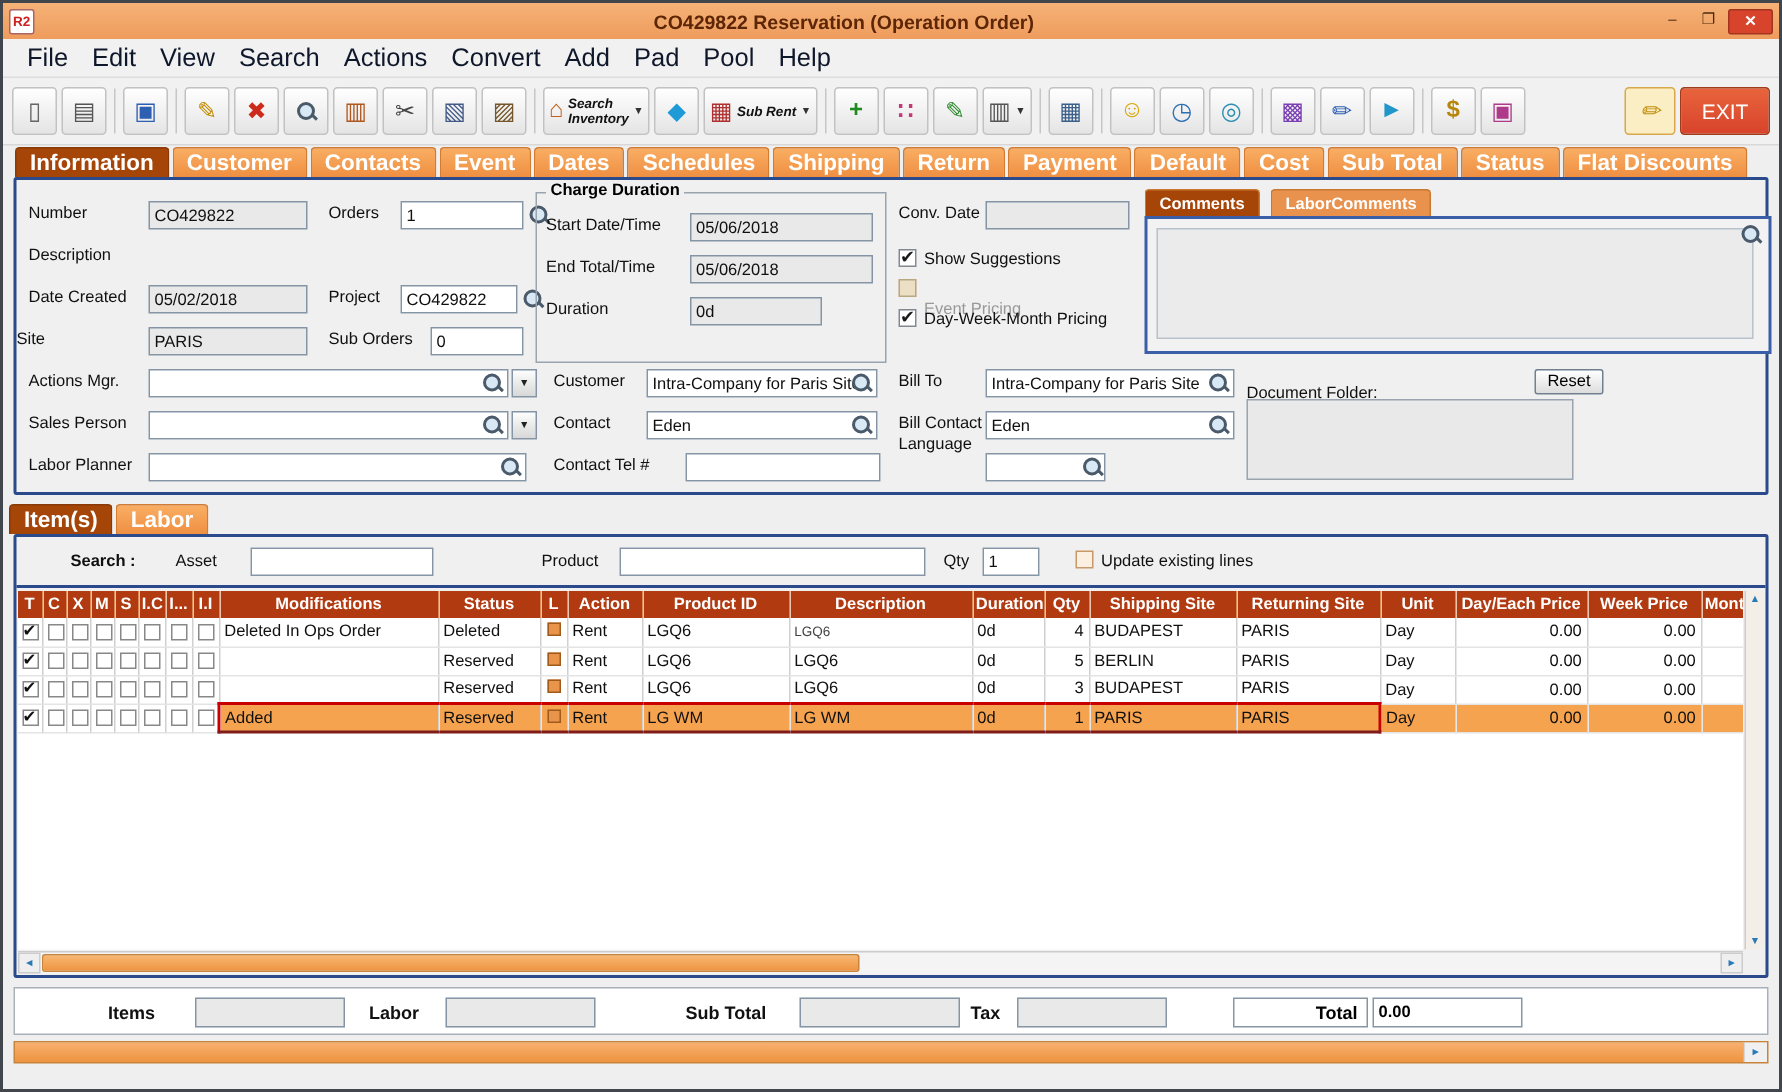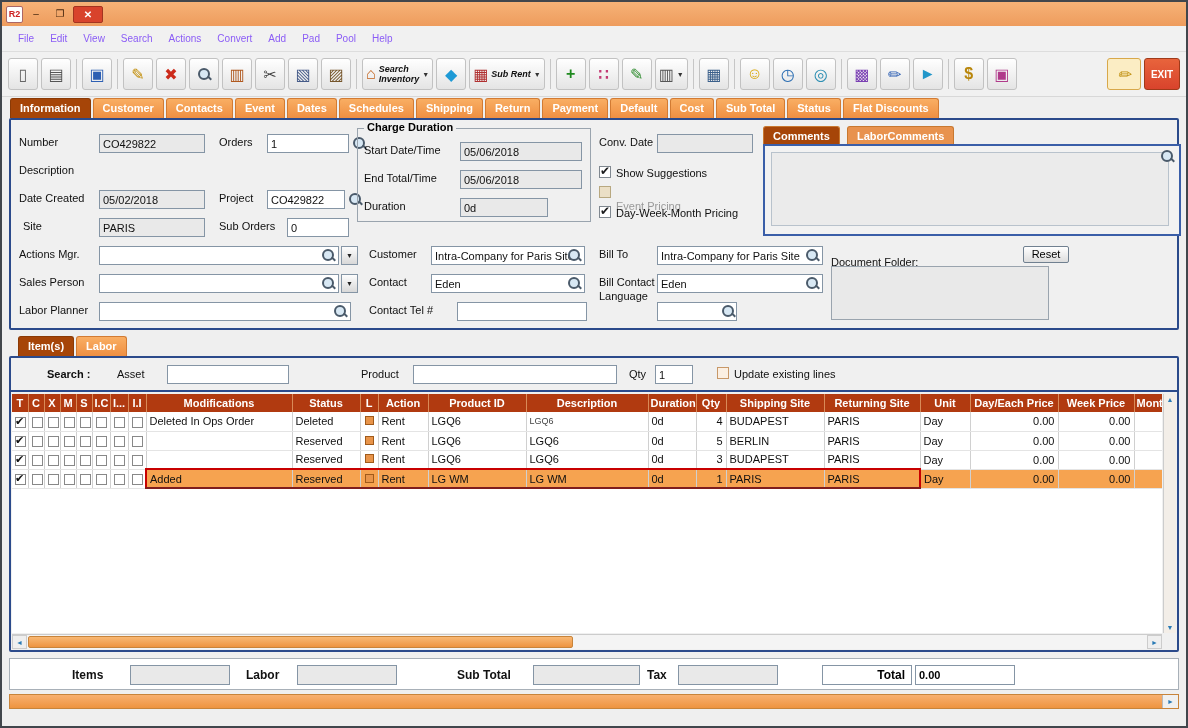--- a/index.html
+++ b/index.html
@@ -7,58 +7,58 @@
 body{font-family:"Liberation Sans",sans-serif;font-size:11px;background:#888}
 .window{width:1188px;height:728px;background:#EFEFEF;border:2px solid #41464c;display:flex;flex-direction:column;position:relative;overflow:hidden}
 
 .titlebar{height:24px;background:linear-gradient(#F6B277,#EE9C5D);display:flex;align-items:center;padding:0 4px;flex:0 0 auto}
 .logo{width:17px;height:17px;background:#fff;border:1px solid #a66;color:#c22;font-weight:bold;font-size:9px;text-align:center;line-height:15px;border-radius:2px}
 .title{flex:1;text-align:center;font-size:13px;font-weight:bold;color:#5d2606}
 .winbtn{width:22px;height:17px;margin-left:2px;text-align:center;line-height:16px;font-size:10px;color:#4a2a10;cursor:default}
 .winbtn.close{width:30px;background:#D8432C;color:#fff;border-radius:2px;border:1px solid #a33420;font-weight:bold}
 
 .menubar{height:26px;background:#F1F1F1;display:flex;align-items:center;padding:0 8px;border-bottom:1px solid #ddd;flex:0 0 auto}
-.menu-item{padding:3px 8px;font-size:10px;color:#8b5cf6}
+.menu-item{padding:3px 8px;font-size:17px;color:#0f172a}
 
 .toolbar{height:45px;background:#F1F1F1;display:flex;align-items:center;padding:0 6px;gap:3px;flex:0 0 auto;border-bottom:1px solid #d8d8d8}
 .tbtn{min-width:30px;height:32px;border:1px solid #c2c2c2;border-radius:3px;background:linear-gradient(#ffffff,#e4e4e4);display:flex;align-items:center;justify-content:center;font-size:16px;padding:0 3px;gap:3px}
 .tbtn i{font-style:normal}
 .two-line{font-size:9px;font-weight:bold;font-style:italic;line-height:10px;text-align:left;color:#111}
 .ddarr{font-size:7px;color:#333}
 .tsep{width:1px;height:30px;background:#c6c6c6;margin:0 2px}
 .tspacer{flex:1}
 .wand-btn{height:32px;width:34px;border:1px solid #d8a84a;background:#FBEDC4;border-radius:3px;display:flex;align-items:center;justify-content:center;font-size:16px;color:#c09010}
-.exit-btn{width:36px;height:32px;border:1px solid #a03a1a;border-radius:3px;background:linear-gradient(#E8643C,#D8432C);color:#fff;font-size:10px;font-weight:bold;display:flex;align-items:center;justify-content:center}
+.exit-btn{width:60px;height:32px;border:1px solid #a03a1a;border-radius:3px;background:linear-gradient(#E8643C,#D8432C);color:#fff;font-size:14px;font-weight:normal;display:flex;align-items:center;justify-content:center}
 
 .tabs{height:21px;display:flex;align-items:flex-end;padding:0 0 0 8px;gap:2px;flex:0 0 auto}
-.tab{height:20px;line-height:19px;padding:0 9px;background:linear-gradient(#F9AE63,#EF8F42);color:#fff;font-weight:bold;font-size:11px;border:1px solid #d27b33;border-bottom:none;border-radius:3px 3px 0 0;white-space:nowrap}
+.tab{height:20px;line-height:19px;padding:0 9px;background:linear-gradient(#F9AE63,#EF8F42);color:#fff;font-weight:bold;font-size:15px;border:1px solid #d27b33;border-bottom:none;border-radius:3px 3px 0 0;white-space:nowrap}
 .tab.sel{background:#A64508;border-color:#8a3a06}
 
 .info-panel{margin:0 7px;height:212px;border:2px solid #2B4A8B;background:#F0F0F0;position:relative;flex:0 0 auto;border-radius:2px}
 .lbl{position:absolute;font-size:11px;color:#101010;white-space:nowrap}
 .lbl.dis{color:#999}
 .inp{position:absolute;height:19px;border:1px solid #8595a5;background:#fff;font-size:11px;font-family:inherit;padding:0 3px;color:#101010}
 .inp.gray{background:#E9E9E9}
 .mag{position:absolute;width:15px;height:15px}
 .mag::before{content:"";position:absolute;left:1px;top:1px;width:8px;height:8px;border:2px solid #4a5a6a;border-radius:50%;background:#d8e8f4}
 .mag::after{content:"";position:absolute;left:10px;top:10px;width:5px;height:2px;background:#4a5a6a;transform:rotate(45deg)}
 .drop-btn{position:absolute;width:17px;height:19px;border:1px solid #8595a5;background:linear-gradient(#fdfdfd,#d8d8d8);font-size:7px;text-align:center;line-height:18px;color:#222}
-.group{position:absolute;left:346px;top:8px;width:234px;height:94px;border:1px solid #9aa4ae}
+.group{position:absolute;left:346px;top:8px;width:234px;height:114px;border:1px solid #9aa4ae}
 .group-title{position:absolute;left:6px;top:-8px;background:#F0F0F0;padding:0 3px;font-weight:bold;font-size:11px;white-space:nowrap}
 .cb{position:absolute;width:12px;height:12px;border:1px solid #808890;background:#fff}
 .cb.checked::after{content:"✔";position:absolute;left:0;top:-3px;font-size:12px;color:#1a1a1a}
 .cb.disabled{background:#EBDFC6;border-color:#b8a880}
 .cb.peach{background:#FBEFE2;border-color:#c89868}
 .ctab{position:absolute;top:6px;height:18px;line-height:18px;padding:0 9px;color:#fff;font-weight:bold;font-size:11px;border-radius:3px 3px 0 0;border:1px solid #c87830;border-bottom:none;white-space:nowrap}
 .comments-box{position:absolute;left:752px;top:24px;width:418px;height:92px;border:2px solid #3A5EA8;background:#f2f2f2}
 .comments-inner{position:absolute;left:6px;top:6px;right:10px;bottom:8px;background:#EBEBEB;border:1px solid #b8c2cc}
 .reset-btn{position:absolute;left:1012px;top:126px;width:46px;height:17px;border:1px solid #708090;background:linear-gradient(#fff,#ddd);font-size:11px;text-align:center;line-height:15px;border-radius:2px}
 .doc-box{position:absolute;left:820px;top:146px;width:218px;height:54px;background:#E9E9E9;border:1px solid #9aa4ae}
 
-.items-tabs{height:20px;display:flex;align-items:flex-end;padding-left:16px;gap:2px;margin-top:6px;flex:0 0 auto}
+.items-tabs{height:20px;display:flex;align-items:flex-end;padding-left:4px;gap:2px;margin-top:6px;flex:0 0 auto}
 .items-panel{margin:0 7px;height:296px;border:2px solid #2B4A8B;background:#F0F0F0;position:relative;flex:0 0 auto;border-radius:2px}
 .divider{position:absolute;left:0;right:0;top:32px;height:2px;background:#2B4A8B}
 .table-wrap{position:absolute;left:1px;top:36px;right:15px;bottom:17px;background:#fff;overflow:hidden}
 table{border-collapse:collapse;table-layout:fixed;width:1160px}
 th{background:#B13A10;color:#fff;font-weight:bold;font-size:11px;height:18px;border-right:1px solid #d98a58;padding:0 2px;overflow:hidden;white-space:nowrap}
 td{height:19px;border-right:1px solid #d0d0d0;border-bottom:1px solid #e4e4e4;font-size:11px;padding:0 3px;overflow:hidden;white-space:nowrap;color:#101010;background:#fff}
 td.c{text-align:center}
 td.r{text-align:right}
 td.small{font-size:9px;color:#444}
 tr.hl td.o{background:#F6A350}
@@ -82,20 +82,21 @@
 .bottom-bar{margin:4px 7px 0;height:15px;background:linear-gradient(#F8B070,#EE9440);border:1px solid #C8843A;position:relative;flex:0 0 auto}
 .bb-btn{position:absolute;right:0;top:0;width:16px;height:13px;background:#F0F0F0;border-left:1px solid #bbb;font-size:7px;color:#2A7AB5;text-align:center;line-height:13px}
 </style>
 </head>
 <body>
 
 <div class="window">
 
   <div class="titlebar">
     <span class="logo">R2</span>
+    <span class="title">CO429822 Reservation (Operation Order)</span>
     <span class="winbtn">–</span>
     <span class="winbtn">❐</span>
     <span class="winbtn close">✕</span>
   </div>
 
   <div class="menubar">
     <span class="menu-item">File</span>
     <span class="menu-item">Edit</span>
     <span class="menu-item">View</span>
     <span class="menu-item">Search</span>
@@ -232,21 +233,21 @@
     <span class="mag" style="left:341px;top:16px"></span>
 
     <span class="lbl" style="left:8px;top:44px">Description</span>
 
     <span class="lbl" style="left:8px;top:72px">Date Created</span>
     <input class="inp gray" style="left: 88px; top: 70px; width: 106px;" readonly="" value="05/02/2018">
     <span class="lbl" style="left:208px;top:72px">Project</span>
     <input class="inp" style="left: 256px; top: 70px; width: 78px;" readonly="" value="CO429822">
     <span class="mag" style="left:337px;top:72px"></span>
 
-    <span class="lbl" style="left:12px;top:100px">Site</span>
+    <span class="lbl" style="left:0;top:100px">Site</span>
     <input class="inp gray" style="left: 88px; top: 98px; width: 106px;" readonly="" value="PARIS">
     <span class="lbl" style="left:208px;top:100px">Sub Orders</span>
     <input class="inp" style="left: 276px; top: 98px; width: 62px;" readonly="" value="0">
 
     <span class="lbl" style="left:8px;top:128px">Actions Mgr.</span>
     <input class="inp" style="left: 88px; top: 126px; width: 240px;" readonly="" value="">
     <span class="mag" style="left:310px;top:128px"></span>
     <span class="drop-btn" style="left:330px;top:126px">▼</span>
 
     <span class="lbl" style="left:8px;top:156px">Sales Person</span>

